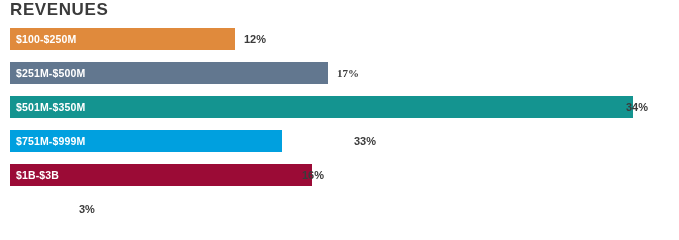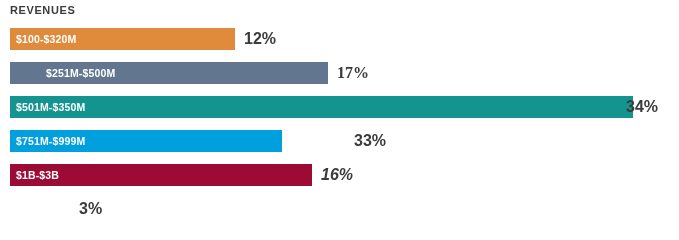--- a/index.html
+++ b/index.html
@@ -20,21 +20,21 @@
     width: 679px;
     height: 240px;
     background: #ffffff;
   }
 
   
   #chart-title {
     position: absolute;
     left: 10px;
     top: 3px;
-    font-size: 11px;
+    font-size: 17px;
     font-weight: bold;
     letter-spacing: 0.6px;
     color: #3b3b3b;
     text-transform: uppercase;
     white-space: nowrap;
     line-height: 14px;
   }
 
   
   #bars-area {
@@ -69,44 +69,44 @@
     white-space: nowrap;
     padding-left: 6px;
     line-height: 22px;
   }
 
   .bar-value {
     position: absolute;
     top: 0;
     height: 22px;
     line-height: 22px;
-    font-size: 16px;
+    font-size: 11px;
     font-weight: bold;
     color: #3b3b3b;
     white-space: nowrap;
   }
 </style>
 </head>
 <body>
 
 <div id="chart-root">
 
   <div id="chart-title">REVENUES</div>
 
   <div id="bars-area">
 
     <div class="bar-row">
       <div class="bar" style="width: 225px; background: rgb(224, 138, 60);">
-        <span class="bar-label">$100-$320M</span>
+        <span class="bar-label">$100-$250M</span>
       </div>
       <div class="bar-value" style="left: 244px;">12%</div>
     </div>
 
     <div class="bar-row">
-      <div class="bar" style="width: 318px; background: rgb(98, 119, 143); padding-left: 30px;">
+      <div class="bar" style="width: 318px; background: rgb(98, 119, 143);">
         <span class="bar-label">$251M-$500M</span>
       </div>
       <div class="bar-value" style="left: 337px; font-family: Liberation Serif, serif;">17%</div>
     </div>
 
     <div class="bar-row">
       <div class="bar" style="width: 623px; background: rgb(20, 148, 144);">
         <span class="bar-label">$501M-$350M</span>
       </div>
       <div class="bar-value" style="left: 626px;">34%</div>
@@ -116,21 +116,21 @@
       <div class="bar" style="width: 272px; background: rgb(0, 160, 223);">
         <span class="bar-label">$751M-$999M</span>
       </div>
       <div class="bar-value" style="left: 354px;">33%</div>
     </div>
 
     <div class="bar-row">
       <div class="bar" style="width: 302px; background: rgb(155, 11, 54);">
         <span class="bar-label">$1B-$3B</span>
       </div>
-      <div class="bar-value" style="left: 321px; font-style: italic;">16%</div>
+      <div class="bar-value" style="left: 302px;">16%</div>
     </div>
 
     <div class="bar-row">
       <div class="bar-value" style="left: 79px;">3%</div>
     </div>
 
   </div>
 </div>
 
 </body></html>

